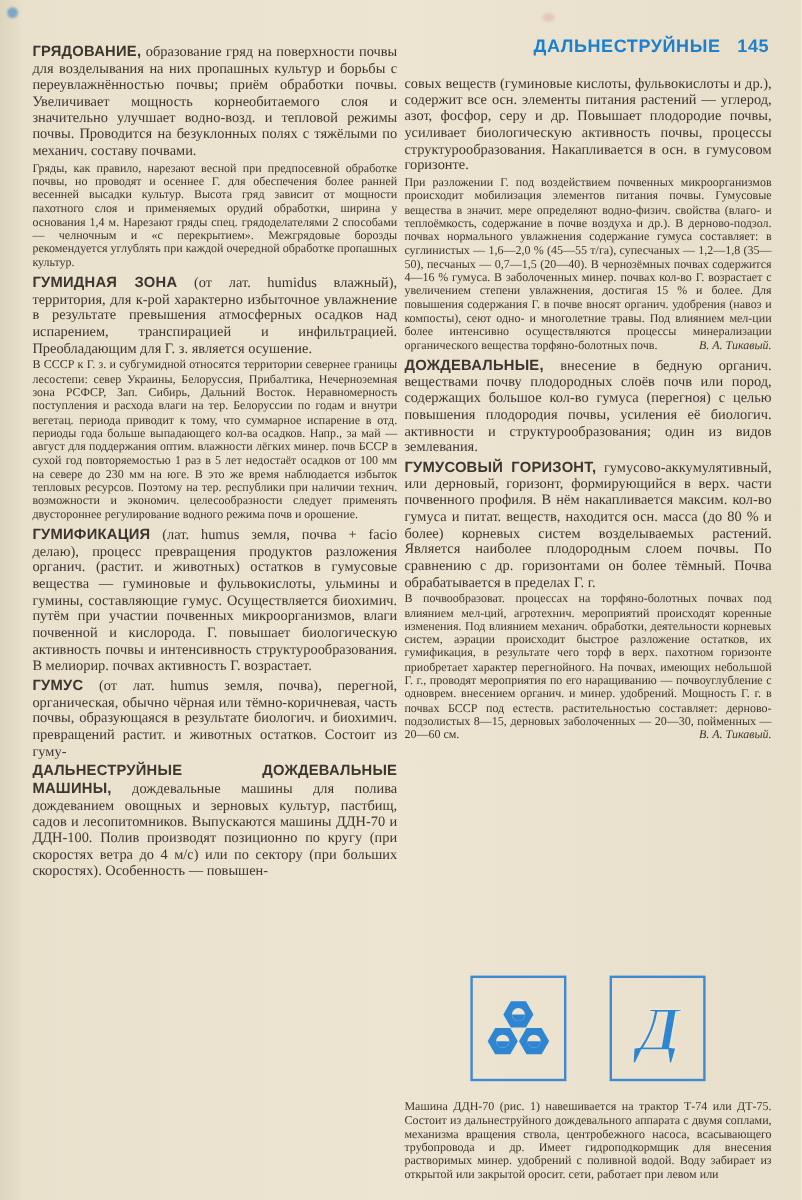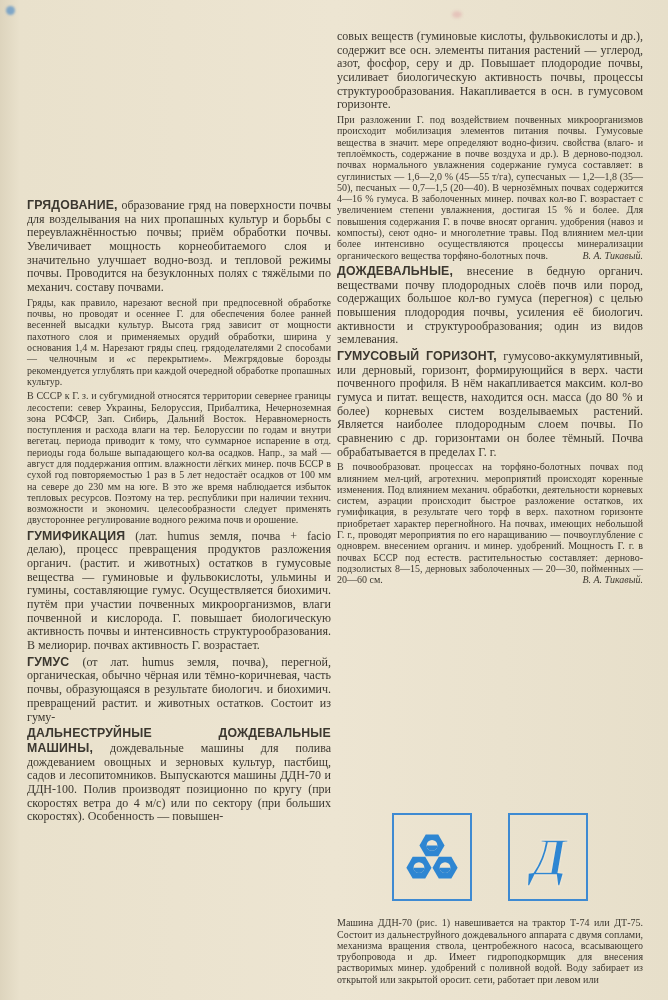--- a/index.html
+++ b/index.html
@@ -6,21 +6,21 @@
   body{
     width:668px;height:1000px;position:relative;overflow:hidden;
     background:linear-gradient(90deg,#ddd4bd 0px,#e9e1cc 20px,#ede5d2 50%,#e7dfca 100%);
     font-family:"Liberation Serif",serif;color:#3b372f;
   }
   .artifact-blue{position:absolute;left:6px;top:6px;width:9px;height:9px;border-radius:50%;
     background:rgba(44,122,200,.55);filter:blur(1px);}
   .artifact-pink{position:absolute;left:452px;top:11px;width:10px;height:7px;border-radius:50%;
     background:rgba(220,140,150,.35);filter:blur(1.5px);}
   .col{position:absolute;display:flex;flex-direction:column;}
-  .col-left{left:27px;top:36px;width:304px;height:952px;justify-content:center;}
+  .col-left{left:27px;top:36px;width:304px;height:952px;}
   .col-right{left:337px;top:30px;width:306px;height:958px;}
   .running-head{
     font-family:"Liberation Sans",sans-serif;font-weight:bold;font-size:15px;
     color:#1b80d0;text-align:right;letter-spacing:.5px;margin:0 2px 16px 0;white-space:nowrap;
   }
   .running-head .pagenum{margin-left:14px;}
   p.entry{font-size:12px;line-height:1.14;text-align:justify;margin:0 0 2px;}
   p.small{font-size:10px;line-height:1.13;text-align:justify;margin:0 0 3px;position:relative;}
   .hw{font-family:"Liberation Sans",sans-serif;font-weight:bold;font-size:12.3px;letter-spacing:.2px;}
   .sig{position:absolute;right:0;bottom:0;font-style:italic;font-family:Liberation Serif, serif;}
@@ -32,30 +32,32 @@
 </head>
 <body>
 
 <div class="artifact-blue"></div>
 <div class="artifact-pink"></div>
 
 <div class="col col-left">
   <p class="entry"><b class="hw">ГРЯДОВАНИЕ,</b> <span>образование гряд на поверхности почвы для возделывания на них пропашных культур и борьбы с переувлажнённостью почвы; приём обработки почвы. Увеличивает мощность корнеобитаемого слоя и значительно улучшает водно-возд. и тепловой режимы почвы. Проводится на безуклонных полях с тяжёлыми по механич. составу почвами.</span></p>
   <p class="small"><span>Гряды, как правило, нарезают весной при предпосевной обработке почвы, но проводят и осеннее Г. для обеспечения более ранней весенней высадки культур. Высота гряд зависит от мощности пахотного слоя и применяемых орудий обработки, ширина у основания 1,4 м. Нарезают гряды спец. грядоделателями 2 способами — челночным и «с перекрытием». Межгрядовые борозды рекомендуется углублять при каждой очередной обработке пропашных культур.</span></p>
 
+  <p class="entry"><b class="hw">ГУМИДНАЯ ЗОНА</b> <span>(от лат. humidus влажный), территория, для к-рой характерно избыточное увлажнение в результате превышения атмосферных осадков над испарением, транспирацией и инфильтрацией. Преобладающим для Г. з. является осушение.</span></p>
   <p class="small"><span>В СССР к Г. з. и субгумидной относятся территории севернее границы лесостепи: север Украины, Белоруссия, Прибалтика, Нечерноземная зона РСФСР, Зап. Сибирь, Дальний Восток. Неравномерность поступления и расхода влаги на тер. Белоруссии по годам и внутри вегетац. периода приводит к тому, что суммарное испарение в отд. периоды года больше выпадающего кол-ва осадков. Напр., за май — август для поддержания оптим. влажности лёгких минер. почв БССР в сухой год повторяемостью 1 раз в 5 лет недостаёт осадков от 100 мм на севере до 230 мм на юге. В это же время наблюдается избыток тепловых ресурсов. Поэтому на тер. республики при наличии технич. возможности и экономич. целесообразности следует применять двустороннее регулирование водного режима почв и орошение.</span></p>
 
   <p class="entry"><b class="hw">ГУМИФИКАЦИЯ</b> <span>(лат. humus земля, почва + facio делаю), процесс превращения продуктов разложения органич. (растит. и животных) остатков в гумусовые вещества — гуминовые и фульвокислоты, ульмины и гумины, составляющие гумус. Осуществляется биохимич. путём при участии почвенных микроорганизмов, влаги почвенной и кислорода. Г. повышает биологическую активность почвы и интенсивность структурообразования. В мелиорир. почвах активность Г. возрастает.</span></p>
 
   <p class="entry"><b class="hw">ГУМУС</b> <span>(от лат. humus земля, почва), перегной, органическая, обычно чёрная или тёмно-коричневая, часть почвы, образующаяся в результате биологич. и биохимич. превращений растит. и животных остатков. Состоит из гуму-</span></p>
 
   <p class="entry push-bottom"><b class="hw">ДАЛЬНЕСТРУЙНЫЕ ДОЖДЕВАЛЬНЫЕ МАШИНЫ,</b> <span>дождевальные машины для полива дождеванием овощных и зерновых культур, пастбищ, садов и лесопитомников. Выпускаются машины ДДН-70 и ДДН-100. Полив производят позиционно по кругу (при скоростях ветра до 4 м/с) или по сектору (при больших скоростях). Особенность — повышен-</span></p>
 </div>
 
 <div class="col col-right">
+  <div class="running-head"><span>ДАЛЬНЕСТРУЙНЫЕ</span><span class="pagenum">145</span></div>
 
   <p class="entry"><span>совых веществ (гуминовые кислоты, фульвокислоты и др.), содержит все осн. элементы питания растений — углерод, азот, фосфор, серу и др. Повышает плодородие почвы, усиливает биологическую активность почвы, процессы структурообразования. Накапливается в осн. в гумусовом горизонте.</span></p>
 
   <p class="small"><span>При разложении Г. под воздействием почвенных микроорганизмов происходит мобилизация элементов питания почвы. Гумусовые вещества в значит. мере определяют водно-физич. свойства (влаго- и теплоёмкость, содержание в почве воздуха и др.). В дерново-подзол. почвах нормального увлажнения содержание гумуса составляет: в суглинистых — 1,6—2,0 % (45—55 т/га), супесчаных — 1,2—1,8 (35—50), песчаных — 0,7—1,5 (20—40). В чернозёмных почвах содержится 4—16 % гумуса. В заболоченных минер. почвах кол-во Г. возрастает с увеличением степени увлажнения, достигая 15 % и более. Для повышения содержания Г. в почве вносят органич. удобрения (навоз и компосты), сеют одно- и многолетние травы. Под влиянием мел-ции более интенсивно осуществляются процессы минерализации органического вещества торфяно-болотных почв.</span><span class="sig">В. А. Тикавый.</span></p>
 
   <p class="entry"><b class="hw">ДОЖДЕВАЛЬНЫЕ,</b> <span>внесение в бедную органич. веществами почву плодородных слоёв почв или пород, содержащих большое кол-во гумуса (перегноя) с целью повышения плодородия почвы, усиления её биологич. активности и структурообразования; один из видов землевания.</span></p>
 
   <p class="entry"><b class="hw">ГУМУСОВЫЙ ГОРИЗОНТ,</b> <span>гумусово-аккумулятивный, или дерновый, горизонт, формирующийся в верх. части почвенного профиля. В нём накапливается максим. кол-во гумуса и питат. веществ, находится осн. масса (до 80 % и более) корневых систем возделываемых растений. Является наиболее плодородным слоем почвы. По сравнению с др. горизонтами он более тёмный. Почва обрабатывается в пределах Г. г.</span></p>
 
   <p class="small"><span>В почвообразоват. процессах на торфяно-болотных почвах под влиянием мел-ций, агротехнич. мероприятий происходят коренные изменения. Под влиянием механич. обработки, деятельности корневых систем, аэрации происходит быстрое разложение остатков, их гумификация, в результате чего торф в верх. пахотном горизонте приобретает характер перегнойного. На почвах, имеющих небольшой Г. г., проводят мероприятия по его наращиванию — почвоуглубление с одноврем. внесением органич. и минер. удобрений. Мощность Г. г. в почвах БССР под естеств. растительностью составляет: дерново-подзолистых 8—15, дерновых заболоченных — 20—30, пойменных — 20—60 см.</span><span class="sig">В. А. Тикавый.</span></p>

